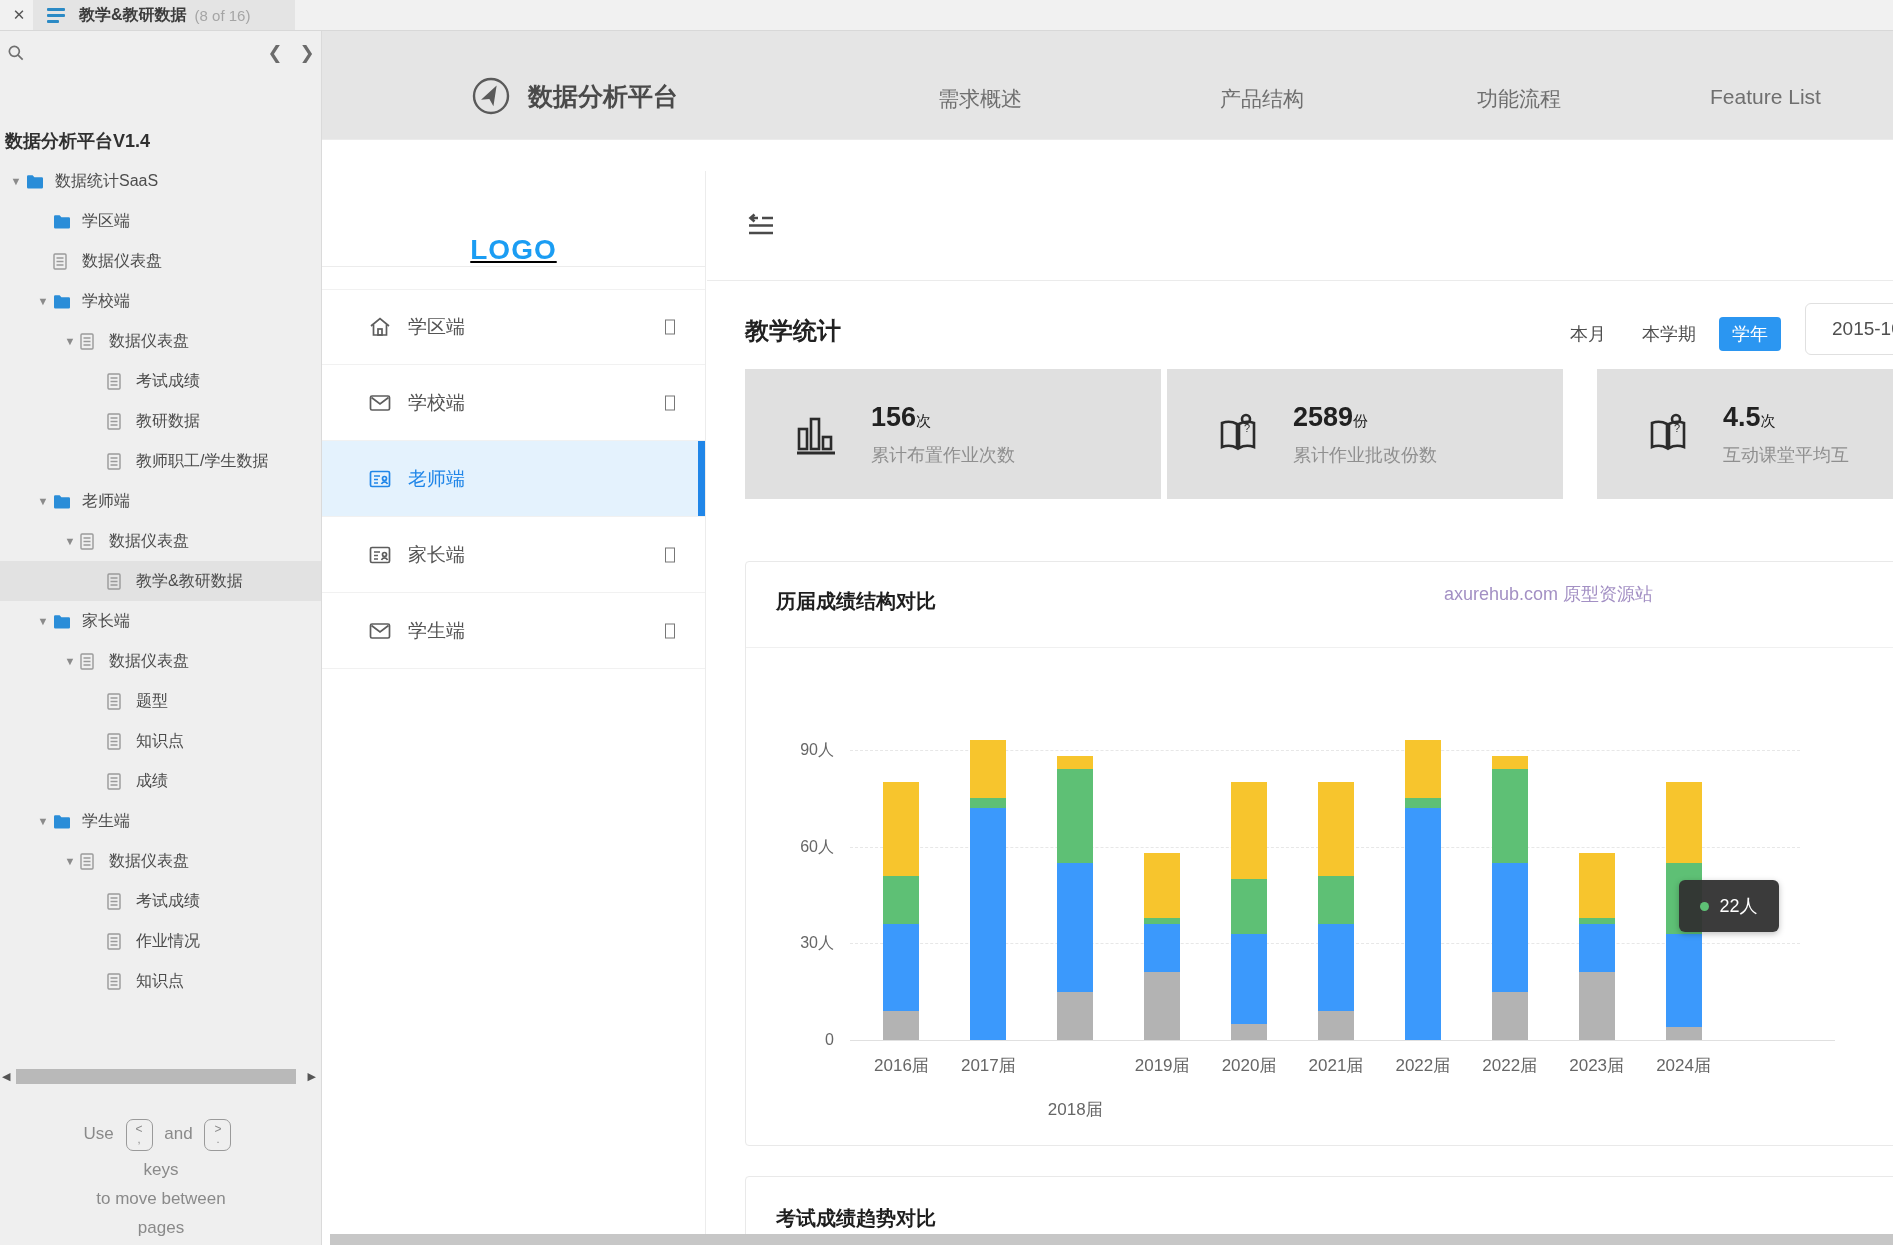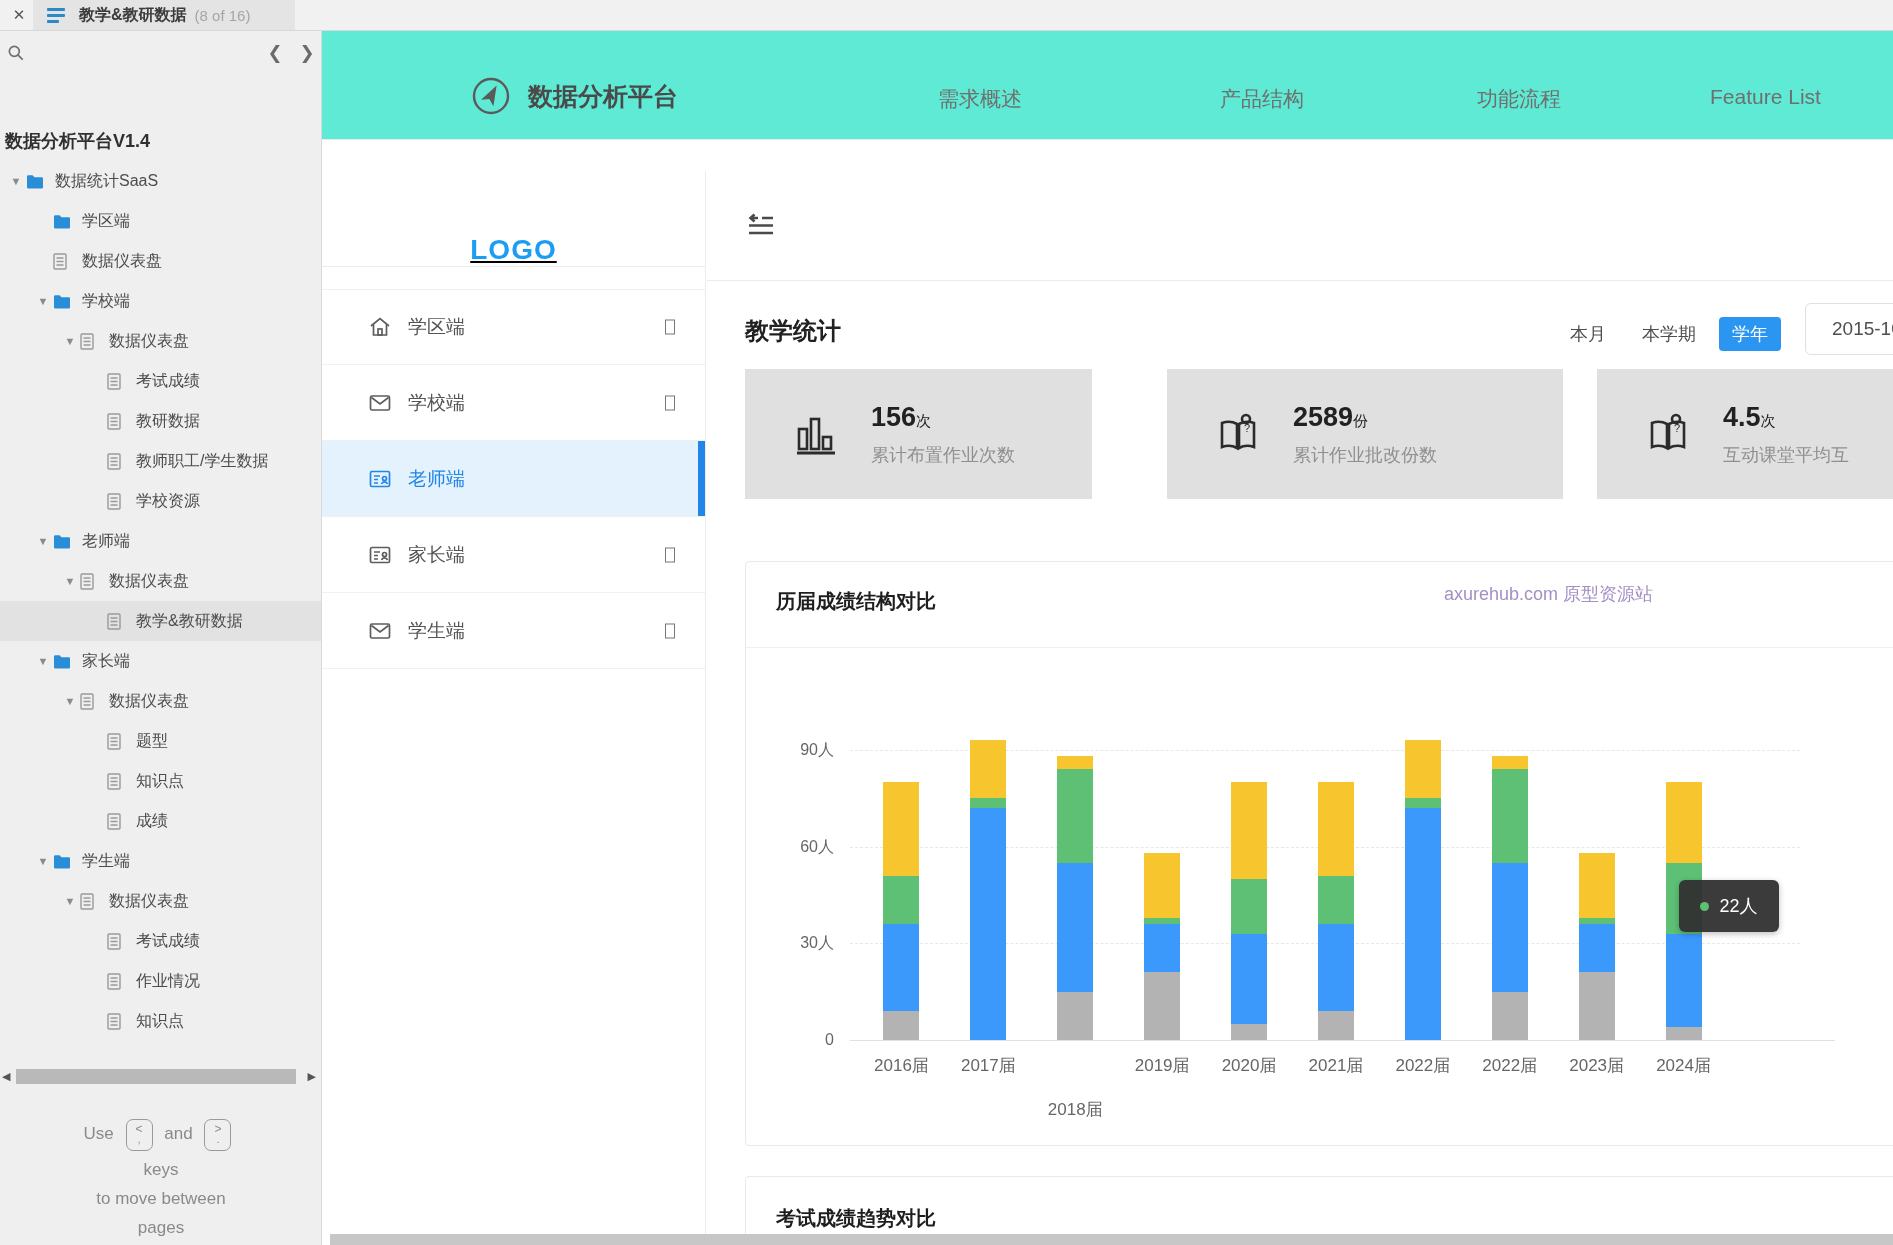--- a/index.html
+++ b/index.html
@@ -42,21 +42,21 @@
   .hs-thumb { position:absolute; left:16px; top:0; width:280px; height:15px; background:#b9b9b9; cursor:pointer; }
   .panel-foot { position:absolute; left:0; top:1088px; width:322px; text-align:center; color:#8a8a8a; font-size:17px; }
   .foot-line { margin-bottom:9px; }
   .keycap { display:inline-block; width:27px; height:32px; border:1px solid #9a9a9a; border-radius:7px;
     vertical-align:middle; margin:0 7px; line-height:1; padding-top:3px; color:#8a8a8a; }
   .keycap .k1 { display:block; font-size:12px; } .keycap .k2 { display:block; font-size:11px; margin-top:-1px; }
 
   
   .main { position:absolute; left:322px; top:31px; width:1571px; height:1214px; background:#fff; }
 
-  .nav { position:absolute; left:0; top:0; width:100%; height:109px; border-bottom:1px solid #ebebeb; background:#5eead4; }
+  .nav { position:absolute; left:0; top:0; width:100%; height:109px; border-bottom:1px solid #ebebeb; background:#e5e5e5; }
   .brand { position:absolute; left:148px; top:44px; display:flex; align-items:center; cursor:pointer; }
   .brand-ico { width:42px; height:42px; margin-right:16px; color:#5a5a5a; }
   .brand-name { font-size:25px; font-weight:bold; color:#4a4a4a; }
   .nav-link { position:absolute; top:54px; font-size:21px; color:#6f6f6f; cursor:pointer; white-space:nowrap; }
 
   .app-side { position:absolute; left:0; top:140px; width:384px; height:1074px; border-right:1px solid #ececec; background:#fff; }
   .logo-box { height:96px; border-bottom:1px solid #ececec; display:flex; align-items:flex-end; justify-content:center;text-decoration:underline; }
   .logo-text { font-size:28px; font-weight:bold; color:#1b9df3; letter-spacing:1px; }
   .menu { position:absolute; left:0; top:118px; width:100%; }
   .menu-item { position:relative; height:76px; display:flex; align-items:center; padding-left:46px;
@@ -208,30 +208,20 @@
       <div class="tree-row" style="padding-left: 87px;">
         <span class="t-caret"></span>
         <span class="t-ico">
           <svg width="14" height="17" viewBox="0 0 14 17" fill="none" stroke="#9a9a9a" stroke-width="1.4">
             <rect x="1" y="1" width="12" height="15" rx="1"></rect>
             <path d="M3.5 5 h7 M3.5 8.5 h7 M3.5 12 h7"></path>
           </svg>
         </span>
         <span class="t-label">教师职工/学生数据</span>
       </div>
-      <div class="tree-row" style="padding-left: 87px;">
-        <span class="t-caret"></span>
-        <span class="t-ico">
-          <svg width="14" height="17" viewBox="0 0 14 17" fill="none" stroke="#9a9a9a" stroke-width="1.4">
-            <rect x="1" y="1" width="12" height="15" rx="1"></rect>
-            <path d="M3.5 5 h7 M3.5 8.5 h7 M3.5 12 h7"></path>
-          </svg>
-        </span>
-        <span class="t-label">学校资源</span>
-      </div>
       <div class="tree-row" style="padding-left: 33px;">
         <span class="t-caret">▼</span>
         <span class="t-ico">
           <svg width="18" height="15" viewBox="0 0 18 15">
             <path d="M1 2.5 a1.2 1.2 0 0 1 1.2-1.2 h4.4 l1.8 2 h7.4 a1.2 1.2 0 0 1 1.2 1.2 v8.8 a1.2 1.2 0 0 1-1.2 1.2 H2.2 A1.2 1.2 0 0 1 1 13.3 Z" fill="#2a8dd8"></path>
           </svg>
         </span>
         <span class="t-label">老师端</span>
       </div>
       <div class="tree-row" style="padding-left: 60px;">
@@ -469,21 +459,21 @@
     <div class="filters" id="filters">
         <span class="filter">本月</span>
         <span class="filter">本学期</span>
         <span class="filter sel">学年</span>
       </div>
     <div class="date-input">
       <span>2015-10</span>
     </div>
 
     <div class="cards" id="cards">
-        <div class="stat-card" style="left: 0px; width: 347px;">
+        <div class="stat-card" style="left: 0px; width: 416px;">
           <span class="sc-ico">
             <svg viewBox="0 0 46 46" fill="none" stroke="currentColor" stroke-width="2.6">
               <rect x="6" y="18" width="8" height="20"></rect>
               <rect x="18" y="8" width="8" height="30"></rect>
               <rect x="30" y="26" width="8" height="12"></rect>
               <path d="M4 42 H42" stroke-width="3.2"></path>
             </svg>
           </span>
           <span>
             <div class="sc-value"><span>156</span><span class="sc-unit">次</span></div>

